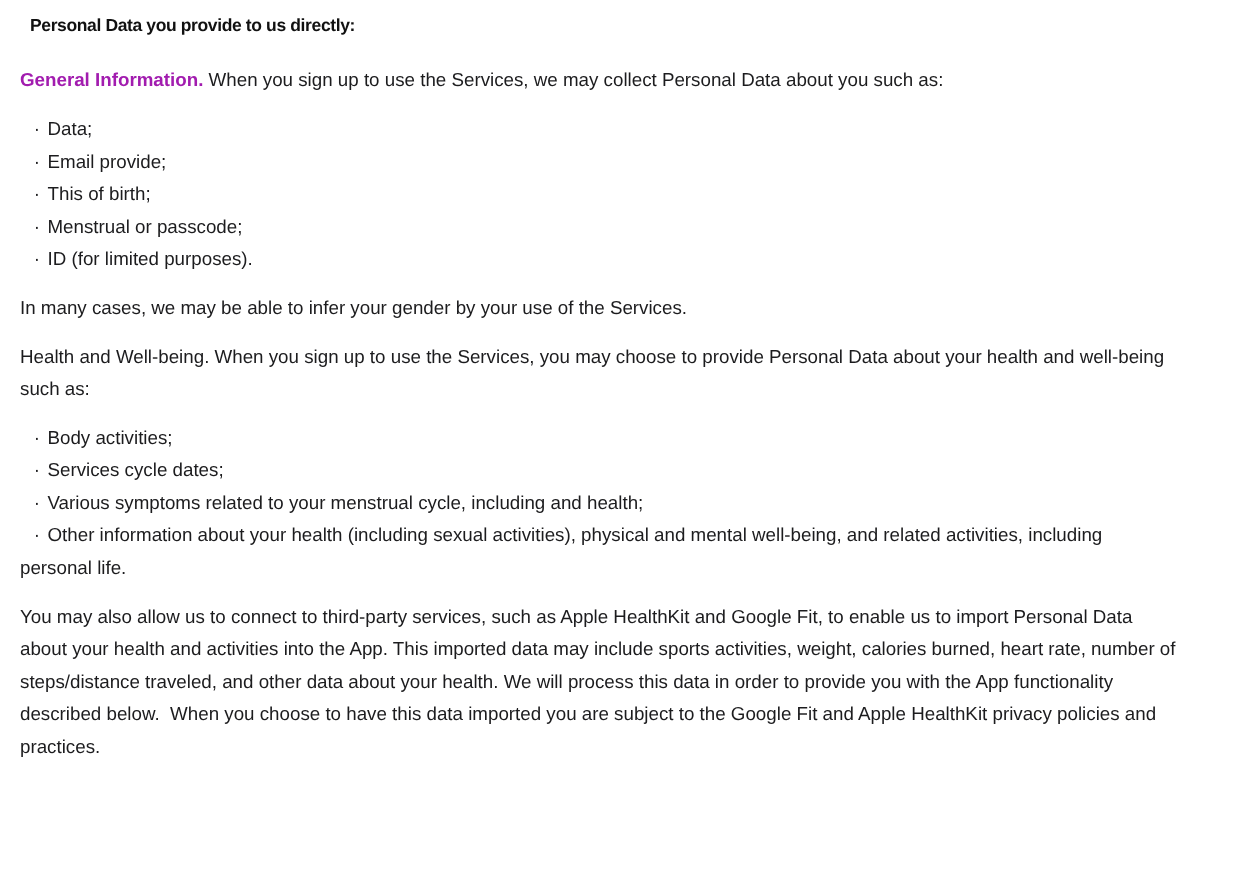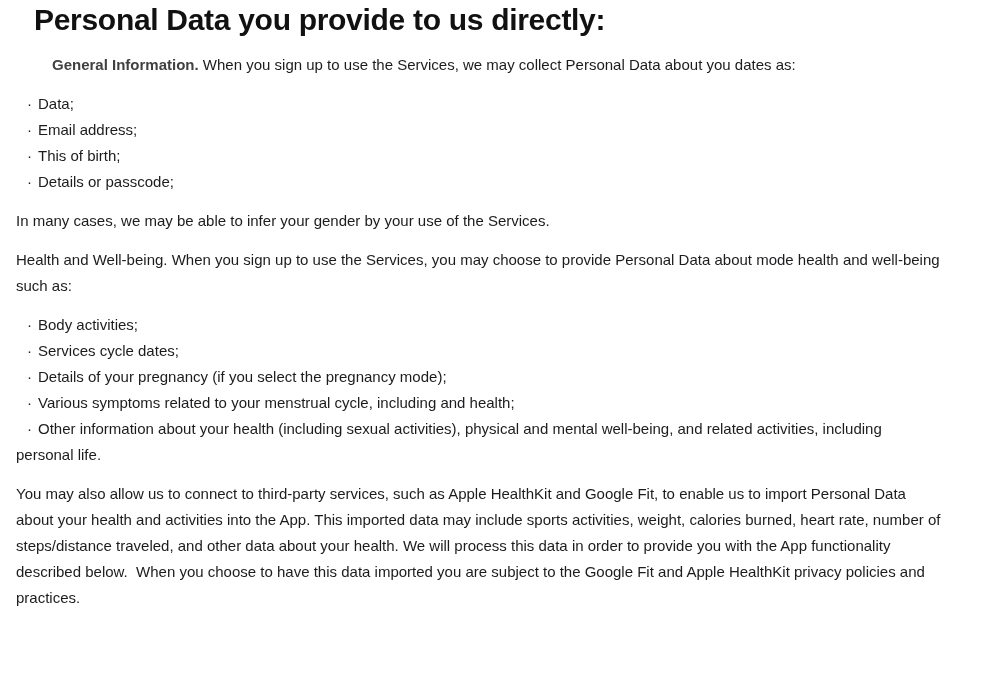--- a/index.html
+++ b/index.html
@@ -13,38 +13,37 @@
     overflow: hidden;
     font-family: "Liberation Sans", "DejaVu Sans", sans-serif;
     color: #1c1c1e;
   }
   .page {
     box-sizing: border-box;
     width: 1000px;
     padding: 5px 58px 0 16px;
   }
   h1.title {
-    margin: 0 0 17px 18px;
-    font-size: 30px;
+    margin: 0 0 17px 8px;
+    font-size: 14px;
     line-height: 30px;
     font-weight: 700;
     letter-spacing: -0.3px;
     color: #111111;
   }
   p.para {
     margin: 0 0 13px 0;
     font-size: 15px;
     line-height: 26px;
     white-space: pre-wrap;
     color: #1c1c1e;
   }
   p.para strong {
     font-weight: 700;
-    color: #404040;
-    margin-left: 36px;
+    color: #a21caf;
   }
   .list {
     margin: 0 0 13px 0;
   }
   .li {
     font-size: 15px;
     line-height: 26px;
     text-indent: 11px;
     color: #1c1c1e;
   }
@@ -56,36 +55,36 @@
     color: #1c1c1e;
   }
 </style>
 </head>
 <body>
 
 <div class="page">
 
   <h1 class="title">Personal Data you provide to us directly:</h1>
 
-  <p class="para"><strong>General Information.</strong><span> When you sign up to use the Services, we may collect Personal Data about you dates as:</span></p>
+  <p class="para"><strong>General Information.</strong><span> When you sign up to use the Services, we may collect Personal Data about you such as:</span></p>
 
   <div class="list">
     <div class="li"><span class="dot">·</span><span>Data;</span></div>
-    <div class="li"><span class="dot">·</span><span>Email address;</span></div>
+    <div class="li"><span class="dot">·</span><span>Email provide;</span></div>
     <div class="li"><span class="dot">·</span><span>This of birth;</span></div>
-    <div class="li"><span class="dot">·</span><span>Details or passcode;</span></div>
+    <div class="li"><span class="dot">·</span><span>Menstrual or passcode;</span></div>
+    <div class="li"><span class="dot">·</span><span>ID (for limited purposes).</span></div>
   </div>
 
   <p class="para">In many cases, we may be able to infer your gender by your use of the Services.</p>
 
-  <p class="para">Health and Well-being. When you sign up to use the Services, you may choose to provide Personal Data about mode health and well-being such as:</p>
+  <p class="para">Health and Well-being. When you sign up to use the Services, you may choose to provide Personal Data about your health and well-being such as:</p>
 
   <div class="list">
     <div class="li"><span class="dot">·</span><span>Body activities;</span></div>
     <div class="li"><span class="dot">·</span><span>Services cycle dates;</span></div>
-    <div class="li"><span class="dot">·</span><span>Details of your pregnancy (if you select the pregnancy mode);</span></div>
     <div class="li"><span class="dot">·</span><span>Various symptoms related to your menstrual cycle, including and health;</span></div>
     <div class="li"><span class="dot">·</span><span>Other information about your health (including sexual activities), physical and mental well-being, and related activities, including personal life.</span></div>
   </div>
 
   <p class="para">You may also allow us to connect to third-party services, such as Apple HealthKit and Google Fit, to enable us to import Personal Data about your health and activities into the App. This imported data may include sports activities, weight, calories burned, heart rate, number of steps/distance traveled, and other data about your health. We will process this data in order to provide you with the App functionality described below.  When you choose to have this data imported you are subject to the Google Fit and Apple HealthKit privacy policies and practices.</p>
 
 </div>
 
 </body></html>

